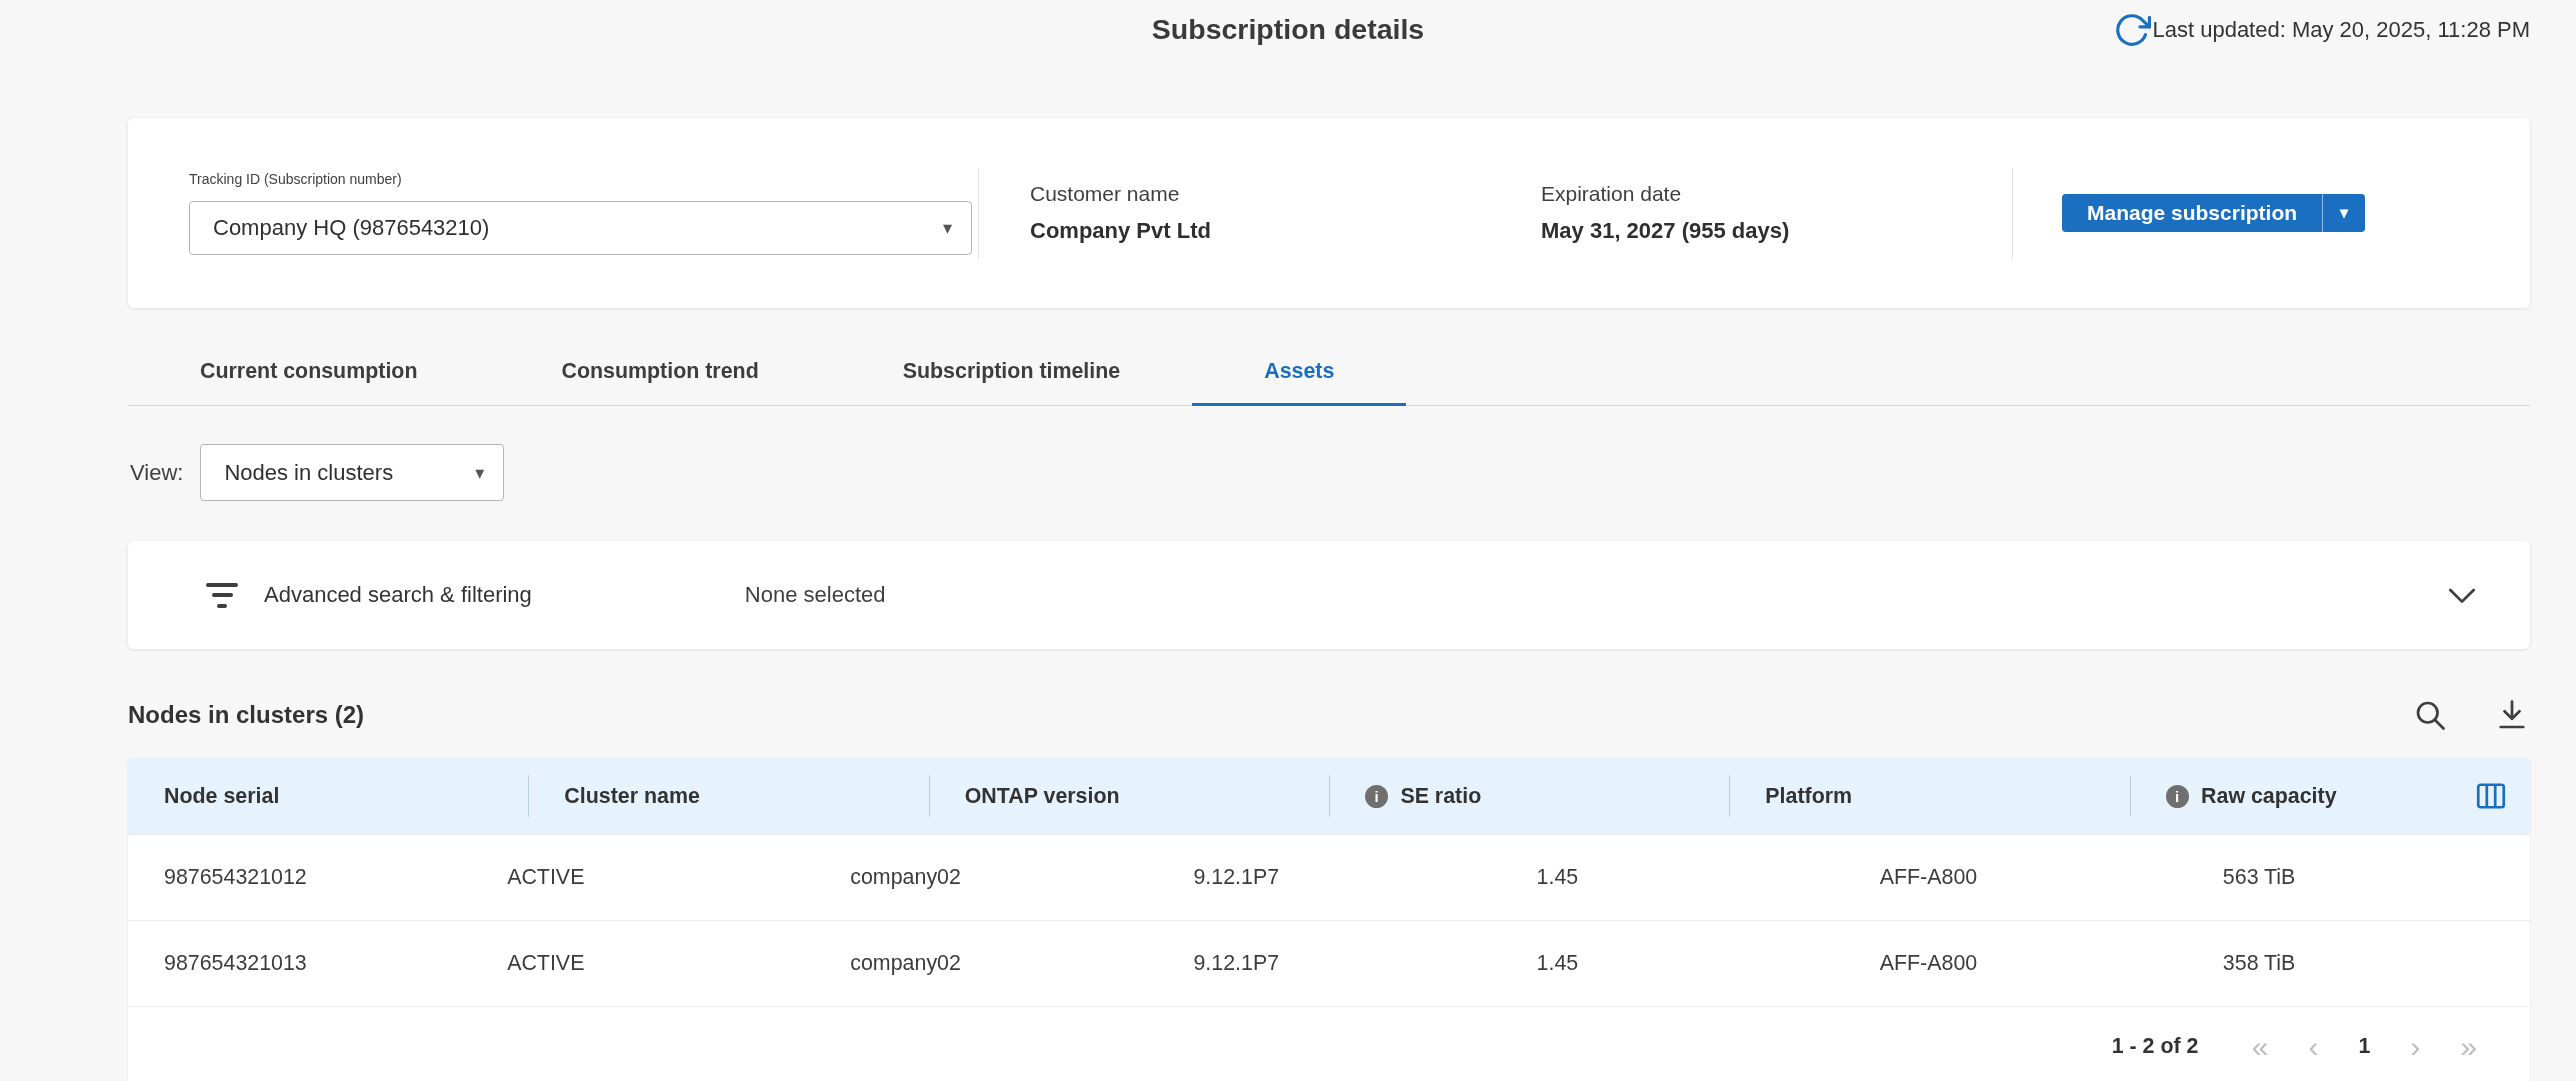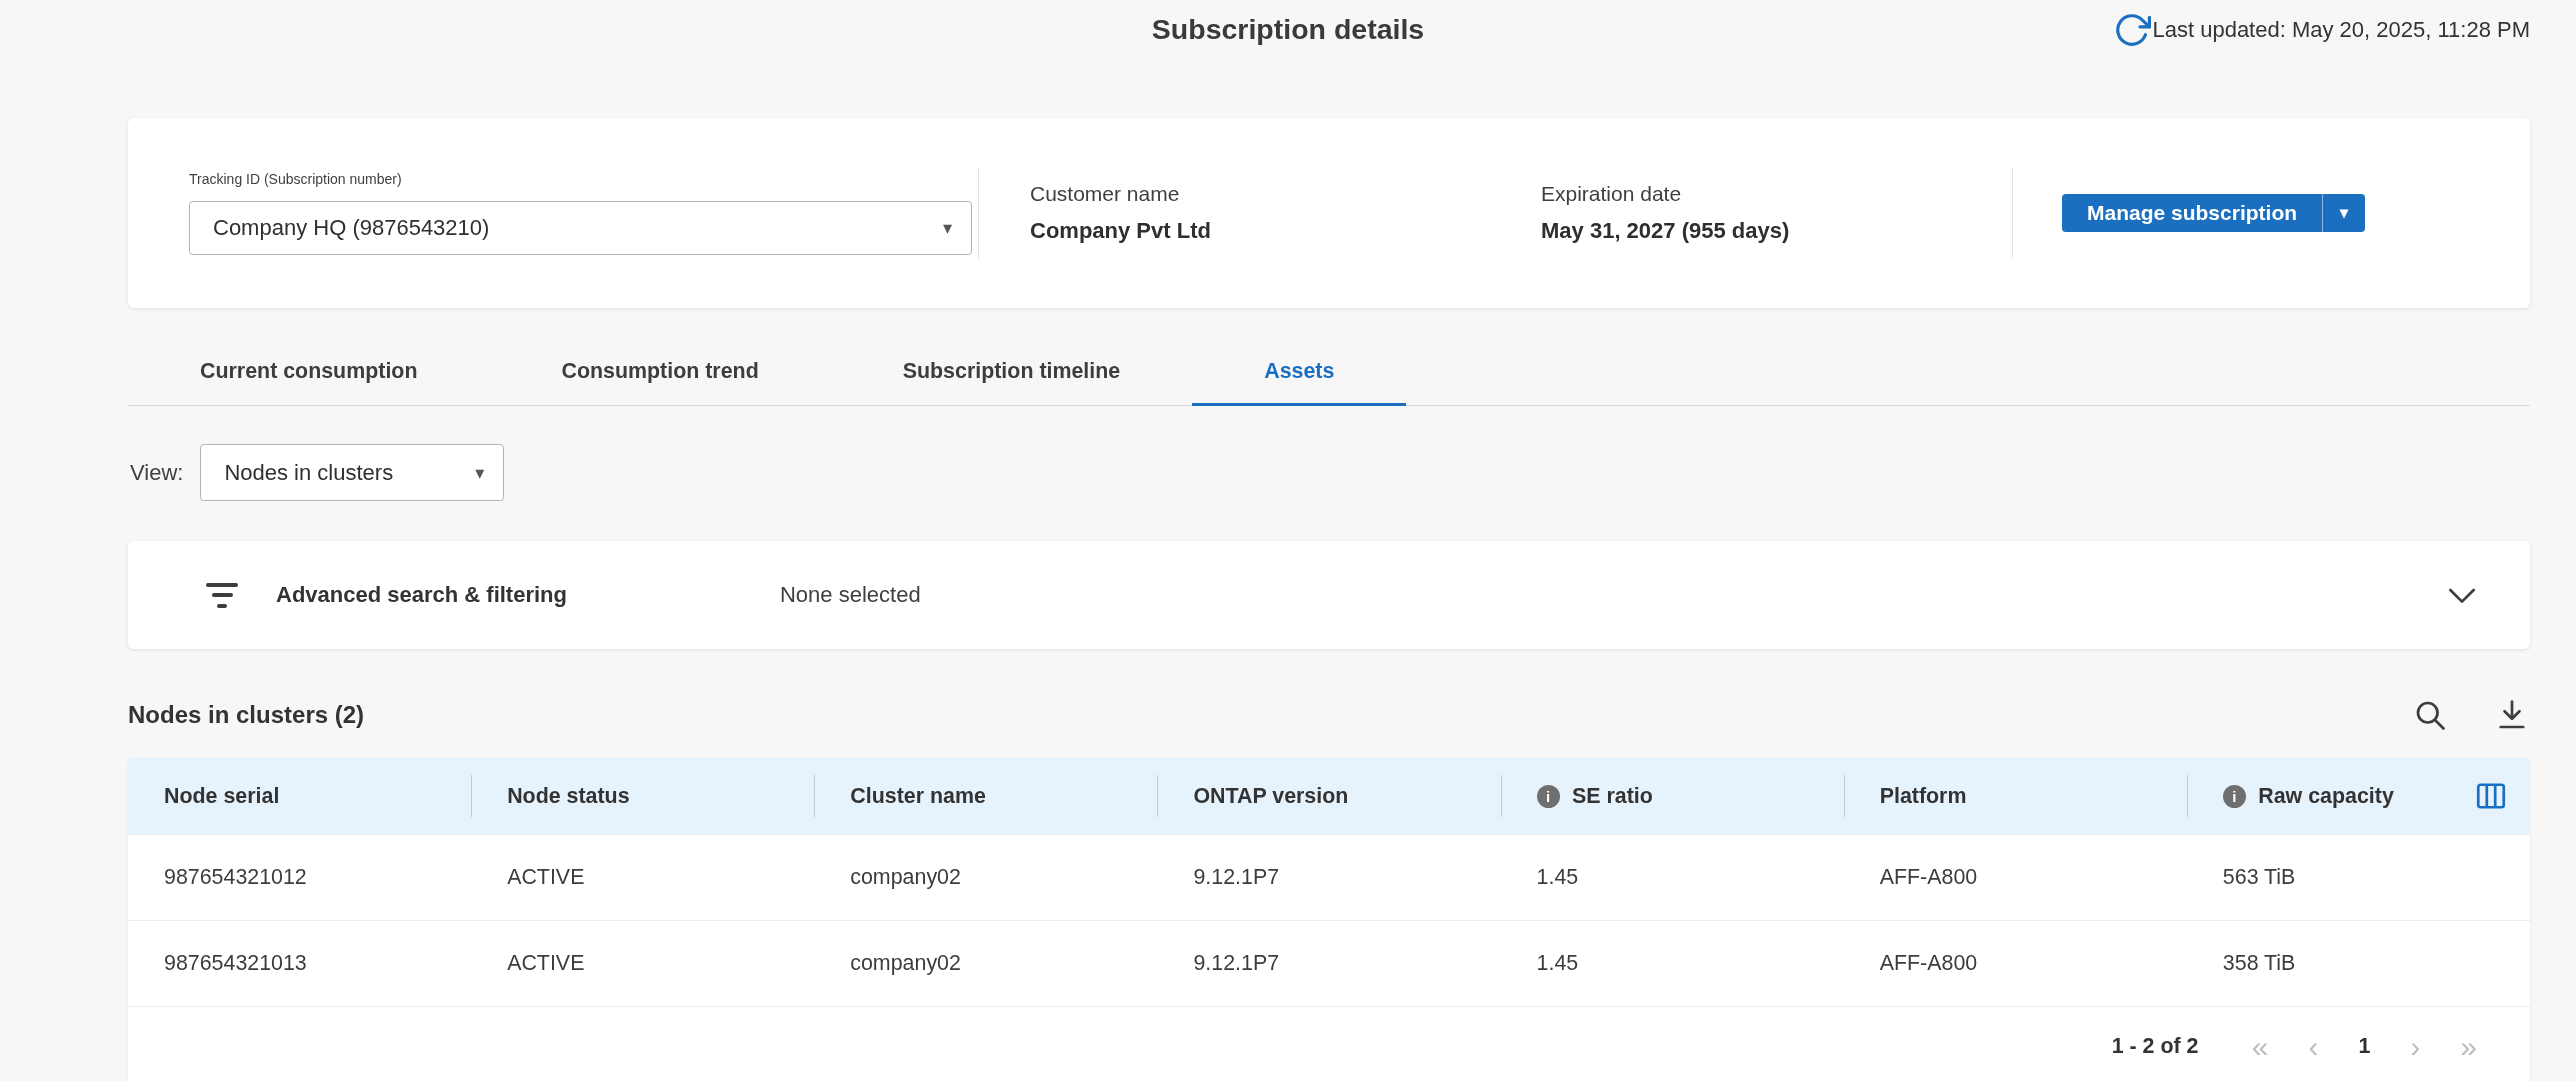--- a/index.html
+++ b/index.html
@@ -87,21 +87,21 @@
   
   .adv-card {
     margin: 40px 46px 0 128px; height: 108px;
     display: flex; align-items: center; padding: 0 48px 0 77px; cursor: pointer;
   }
   .filter-icon { width: 34px; display: inline-flex; flex-direction: column; align-items: center; gap: 6.7px; }
   .filter-icon i { display: block; height: 3.8px; border-radius: 1.9px; background: #3d3d3d; }
   .filter-icon i:nth-child(1) { width: 32px; }
   .filter-icon i:nth-child(2) { width: 21px; }
   .filter-icon i:nth-child(3) { width: 10.5px; }
-  .adv-title { margin-left: 37px; font-size: 22px; font-weight: 700; color: #333; }
+  .adv-title { margin-left: 25px; font-size: 22px; font-weight: 400; color: #333; }
   .adv-status { margin-left: 213px; font-size: 22px; color: #3f3f3f; }
   .adv-chevron { margin-left: auto; width: 40px; height: 40px; cursor: pointer; display: inline-flex; }
 
   
   .table-heading-row { margin: 48px 46px 0 128px; display: flex; align-items: center; }
   .table-title { font-size: 24px; font-weight: 700; color: #333; flex: 1; }
   .table-actions { display: flex; align-items: center; gap: 46px; }
   .action-icon { width: 36px; height: 36px; cursor: pointer; display: inline-flex; }
 
   
@@ -237,23 +237,20 @@
         <line x1="4.5" y1="20" x2="19.5" y2="20"></line>
       </svg>
     </span>
   </div>
 </div>
 
 <div class="table-card">
   <div class="thead">
     <div class="th">
       <span>Node serial</span>
-    </div>
-    <div class="th">
-      <span>Node status</span>
     </div>
     <div class="th">
       <span>Cluster name</span>
     </div>
     <div class="th">
       <span>ONTAP version</span>
     </div>
     <div class="th">
       <i class="info-icon">i</i>
       <span>SE ratio</span>

